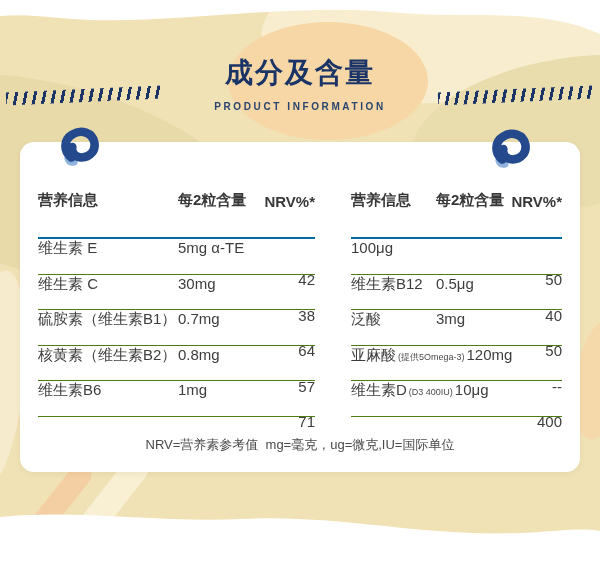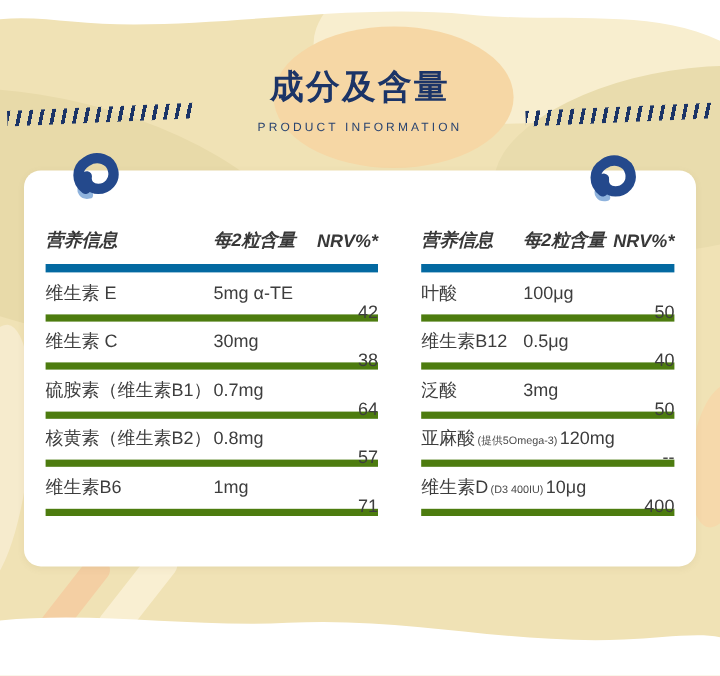--- a/index.html
+++ b/index.html
@@ -24,36 +24,36 @@
 
   
   .page-title{position:absolute;top:54px;left:0;width:100%;margin:0;text-align:center;
     font-size:28px;font-weight:800;letter-spacing:2px;color:#1b3467;z-index:2;}
   .hatch{position:absolute;top:89px;width:156px;height:13px;z-index:2;
     background:repeating-linear-gradient(104deg,#1b3467 0 3px,transparent 3px 9.2px);
     transform:rotate(-2.5deg);}
   .hatch-left{left:6px;}
   .hatch-right{right:6px;}
   .page-subtitle{position:absolute;top:101px;left:0;width:100%;text-align:center;
-    font-size:10px;font-weight:400;letter-spacing:2.6px;color:#2a4470;z-index:2;}
+    font-size:10px;font-weight:700;letter-spacing:2.6px;color:#2a4470;z-index:2;}
 
   
   .card{position:absolute;left:20px;top:142px;width:560px;height:330px;background:#ffffff;
     border-radius:14px;z-index:2;box-shadow:0 2px 6px rgba(120,100,50,0.08);}
   .swirl{position:absolute;z-index:3;}
   .swirl-left{left:58px;top:124px;}
   .swirl-right{left:489px;top:126px;}
 
   .table-wrap{position:absolute;left:18px;right:18px;top:20px;display:grid;
     grid-template-columns:277px 1fr;column-gap:36px;}
   .half{min-width:0;}
-  .row{display:flex;align-items:center;height:34.5px;border-bottom:6px solid #4d7c0f;
+  .row{display:flex;align-items:flex-start;height:34.5px;border-bottom:1px solid #4d7c0f;
     font-size:15px;color:#3d3d3d;}
-  .thead{height:48px;align-items:flex-end;padding-bottom:10px;border-bottom:7px solid #0369a1;
-    font-weight:600;color:#383838;font-style:italic;}
+  .thead{height:48px;align-items:flex-end;padding-bottom:27px;border-bottom:2px solid #0369a1;
+    font-weight:600;color:#383838;}
   .lab{display:inline-flex;align-items:baseline;white-space:nowrap;}
   .half-a .lab{min-width:140px;}
   .half-b .lab{min-width:85px;}
   .val{white-space:nowrap;}
   .nrv{margin-left:auto;white-space:nowrap;margin-top:32px;}
   .small{font-size:9px;color:#4a4a4a;margin:0 2px 0 2px;}
   .small:empty{display:none;}
 
   .footnote{position:absolute;left:0;right:0;top:294px;text-align:center;font-size:13px;
     color:#4a4a4a;white-space:pre-wrap;}
@@ -139,23 +139,20 @@
         </div>
       </section>
 
       <section class="half half-b">
         <div class="row thead">
           <span class="lab">营养信息</span>
           <span class="val">每2粒含量</span>
           <span class="nrv">NRV%*</span>
         </div>
         <div class="row">
-          <span class="lab">
-              <span>叶酸</span>
-            </span>
           <span class="val">100μg</span>
           <span class="nrv">50</span>
         </div>
         <div class="row">
           <span class="lab">
               <span>维生素B12</span>
             </span>
           <span class="val">0.5μg</span>
           <span class="nrv">40</span>
         </div>
@@ -179,15 +176,16 @@
               <span>维生素D</span>
               <span class="small">(D3 400IU)</span>
             </span>
           <span class="val">10μg</span>
           <span class="nrv">400</span>
         </div>
       </section>
 
     </div>
 
+    <div class="footnote">NRV=营养素参考值  mg=毫克，ug=微克,IU=国际单位</div>
   </div>
 
 </div>
 
 </body></html>

